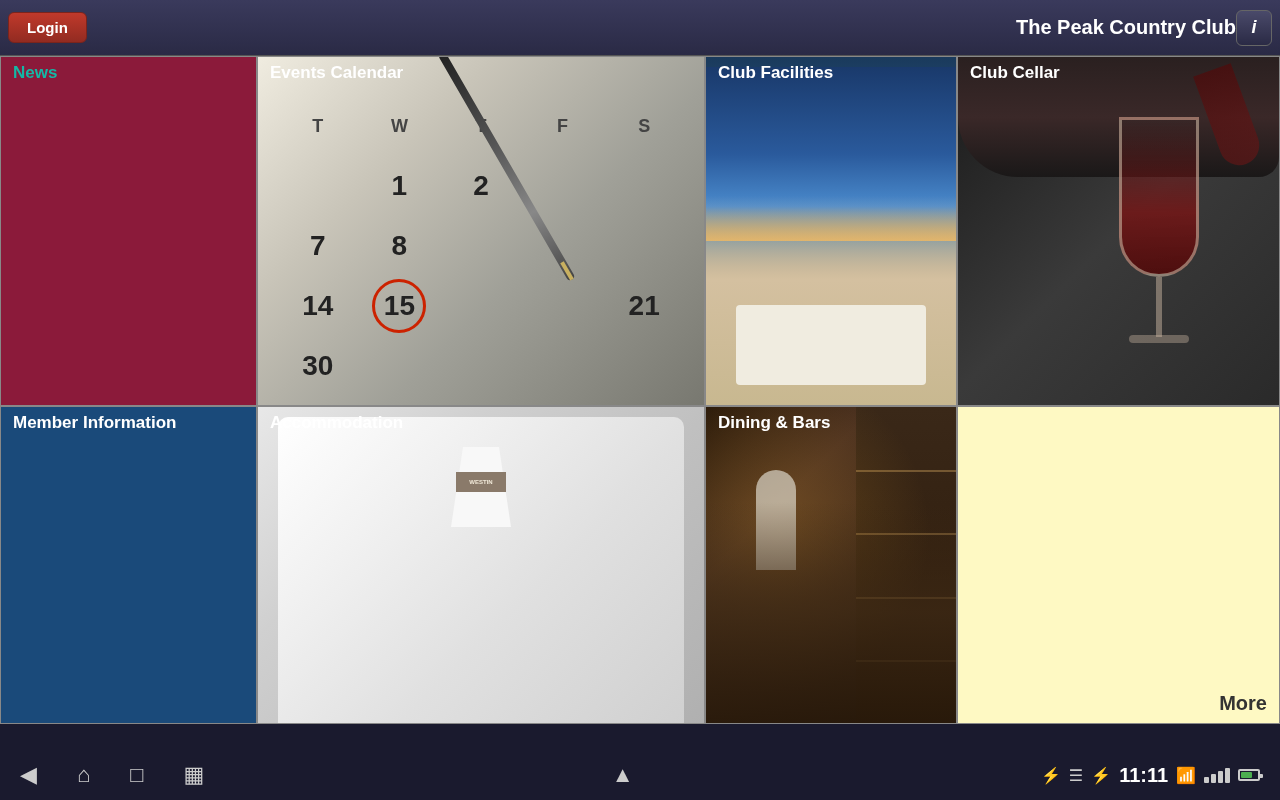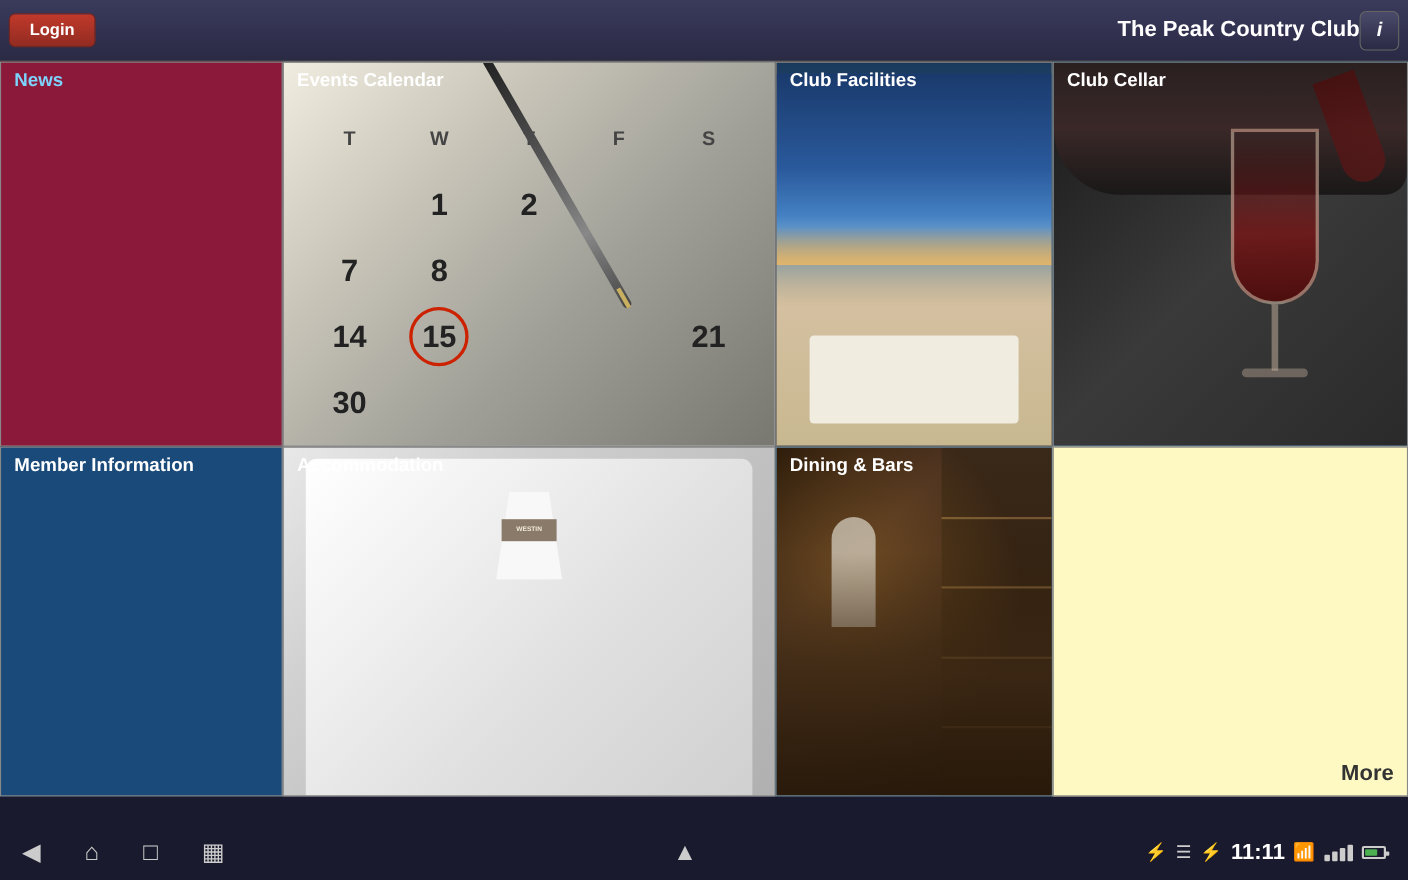--- a/index.html
+++ b/index.html
@@ -71,21 +71,21 @@
       font-size: 17px;
       font-weight: bold;
       color: #fff;
       z-index: 2;
     }
 
     
     #tile-news {
       background: #8b1a3a;
     }
-    #tile-news .tile-label { color: #7dd3fc; }
+    #tile-news .tile-label { color: #14b8a6; }
 
     
     #tile-events {
       background: #888;
     }
     #tile-events .calendar-img {
       width: 100%;
       height: 100%;
       background: #d4d0c8;
       position: relative;
@@ -178,21 +178,21 @@
     .facility-window {
       position: absolute;
       top: 10px;
       left: 0; right: 0;
       height: 50%;
       background: linear-gradient(180deg, #1a3a6c 0%, #2a5a9c 50%, #4a8acc 80%, #f0a830 100%);
     }
 
     
     #tile-cellar {
-      background: #0c4a6e;
+      background: #be185d;
     }
     .cellar-bg {
       width: 100%;
       height: 100%;
       background: linear-gradient(135deg, #1a1a1a 0%, #3a3a3a 50%, #2a2a2a 100%);
       position: relative;
     }
     .wine-glass {
       position: absolute;
       right: 60px;
@@ -292,21 +292,21 @@
       font-weight: bold;
     }
 
     
     #tile-member {
       background: #1a4a7a;
     }
 
     
     #tile-dining {
-      background: #0c4a6e;
+      background: #7f1d1d;
     }
     .dining-bg {
       width: 100%;
       height: 100%;
       background: linear-gradient(135deg, #2a1a0a 0%, #4a3020 30%, #3a2518 60%, #1a1008 100%);
       position: relative;
     }
     
     .dining-tables {
       position: absolute;

